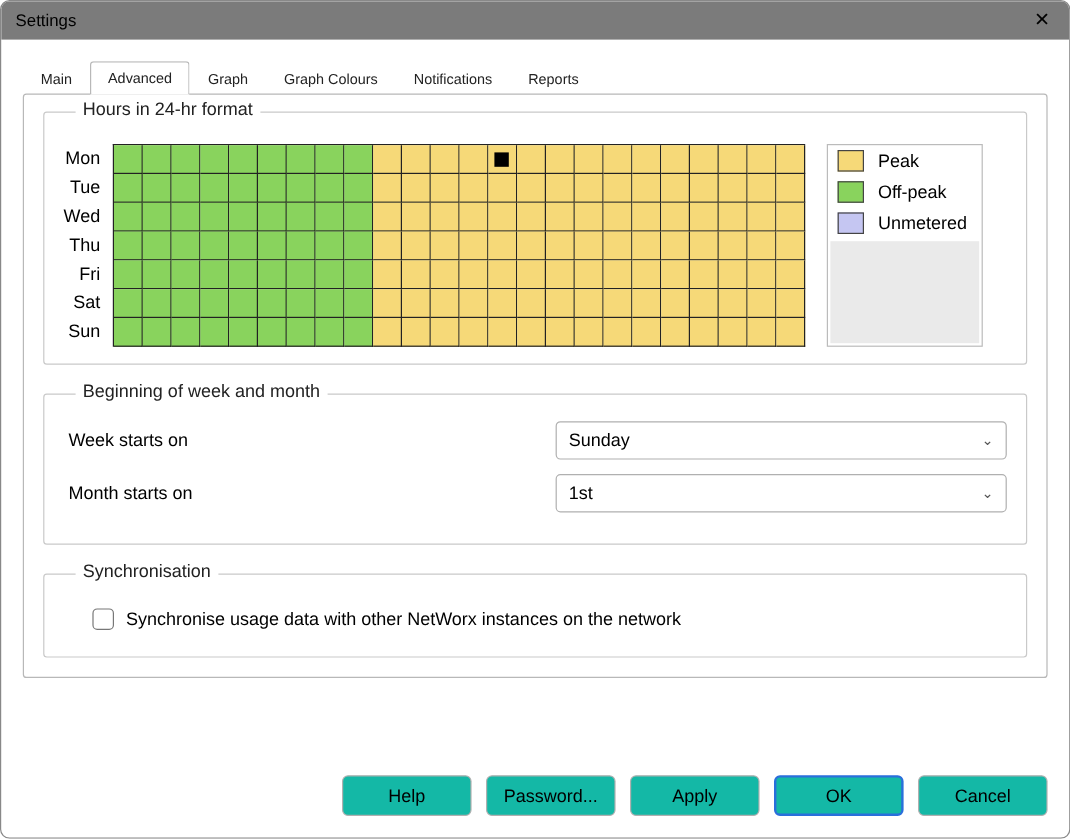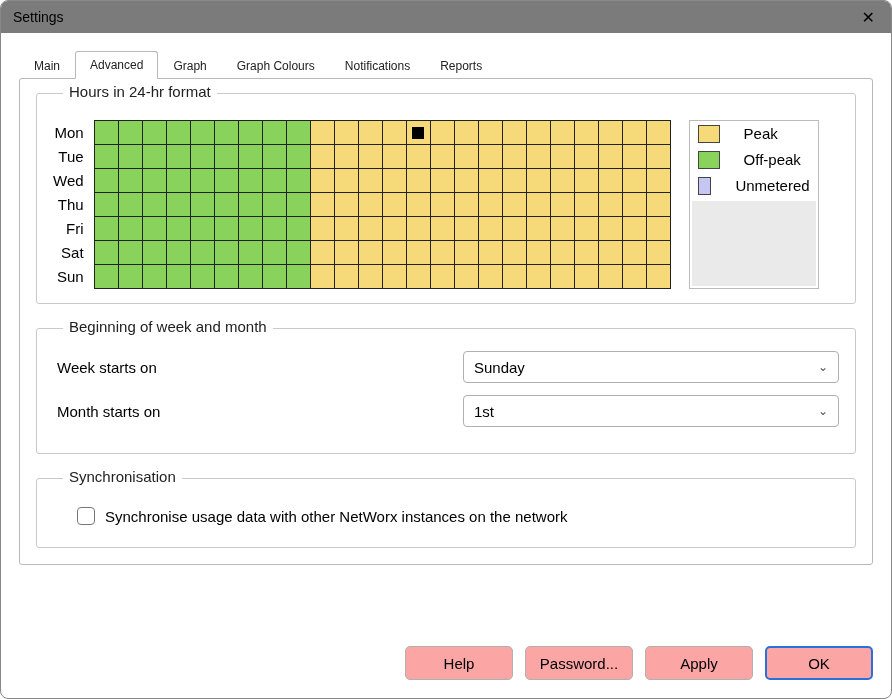--- a/index.html
+++ b/index.html
@@ -138,21 +138,22 @@
   .legendbox {
     border: 1px solid #bbb;
     width: 130px;
     display: flex;
     flex-direction: column;
     background: #fff;
     align-self: stretch;
   }
   .legend-row {
     display: flex;
-    gap: 24px;
+    align-items: center;
+    gap: 12px;
     padding: 4px 8px;
   }
   .legend-row:last-of-type { margin-bottom: 2px; }
   .swatch {
     width: 22px; height: 18px;
     border: 1px solid #444;
   }
   .swatch.peak { background: #f6d978; }
   .swatch.off { background: #89d35d; }
   .swatch.un { background: #c5c6f2; }
@@ -211,21 +212,21 @@
     display: flex;
     justify-content: flex-end;
     gap: 12px;
     padding: 0 18px 18px 18px;
   }
   .btn {
     min-width: 108px;
     height: 34px;
     border: 1px solid #b0b0b0;
     border-radius: 5px;
-    background: #fca5a5;
+    background: #14b8a6;
     font-size: 15px;
     display: flex;
     align-items: center;
     justify-content: center;
     cursor: pointer;
   }
   .btn.primary {
     border: 2px solid #2a6fdb;
   }
 </style>
@@ -485,14 +486,15 @@
       </div>
     </div>
 
   </div>
 
   <div class="footer">
     <div class="btn">Help</div>
     <div class="btn">Password...</div>
     <div class="btn">Apply</div>
     <div class="btn primary">OK</div>
+    <div class="btn">Cancel</div>
   </div>
 </div>
 
 </body></html>

